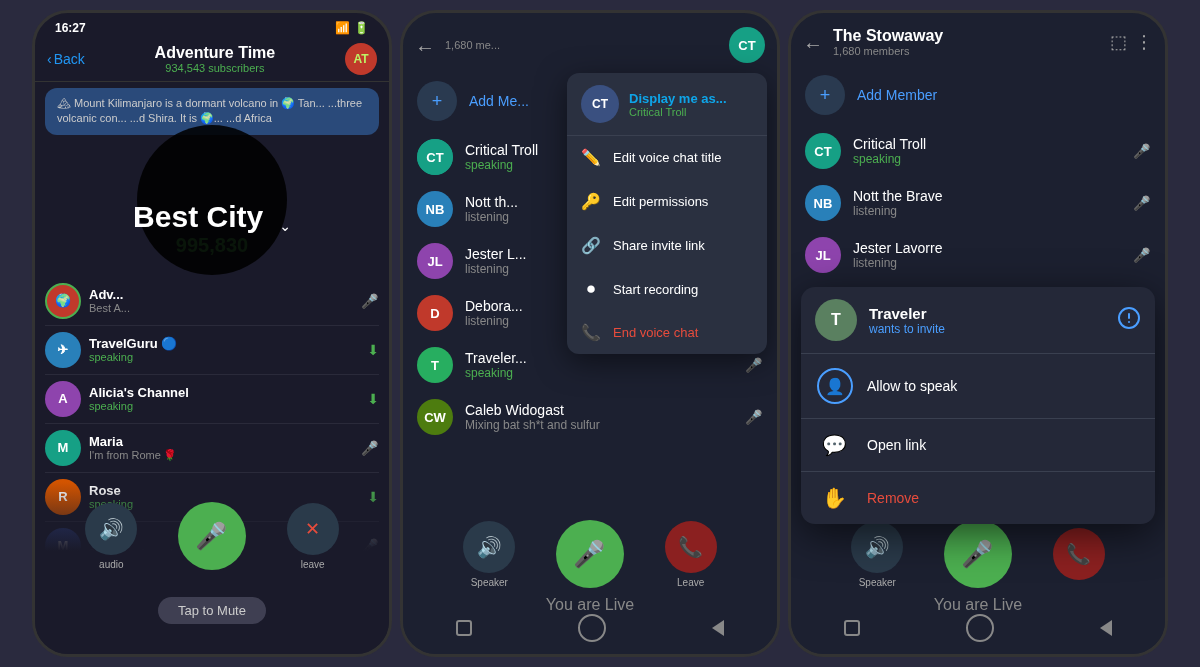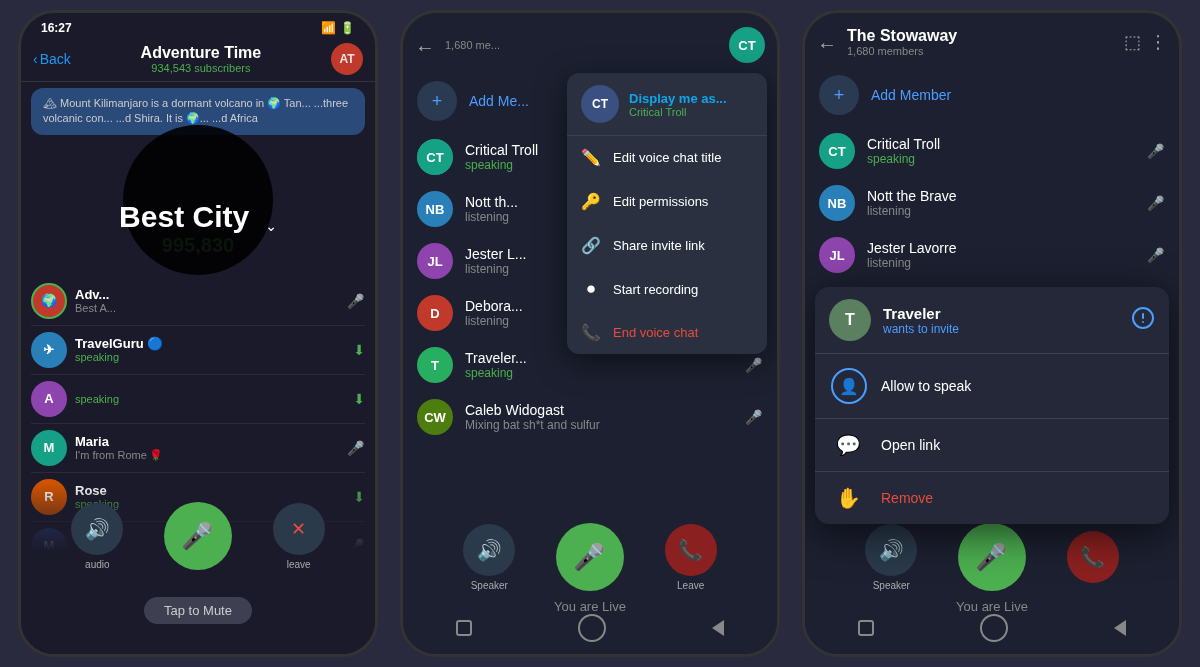--- a/index.html
+++ b/index.html
@@ -9,21 +9,21 @@
       background: #1a1a2e;
       display: flex;
       align-items: center;
       justify-content: center;
       font-family: -apple-system, BlinkMacSystemFont, 'Segoe UI', sans-serif;
       overflow: hidden;
     }
 
     .screenshots-container {
       display: flex;
-      gap: 22px;
+      gap: 8px;
       align-items: center;
       justify-content: center;
       width: 100%;
       height: 100%;
       background: #2a2a3e;
       padding: 10px;
     }
 
     
     .phone {
@@ -96,21 +96,21 @@
     }
 
     .p1-avatar-circle {
       width: 32px;
       height: 32px;
       border-radius: 50%;
       background: #e74c3c;
       display: flex;
       align-items: center;
       justify-content: center;
-      color: #e5e5e5;
+      color: #bef264;
       font-size: 12px;
       font-weight: bold;
     }
 
     .p1-message-preview {
       background: #2a4a7a;
       margin: 6px 10px;
       border-radius: 12px;
       padding: 8px 12px;
       color: #ccc;
@@ -396,21 +396,21 @@
     .p2-controls-row {
       display: flex;
       align-items: center;
       justify-content: space-around;
       width: 100%;
       padding: 0 40px;
     }
 
     .p2-you-live {
       color: #888;
-      font-size: 13px;
+      font-size: 16px;
     }
 
     
     .p3-popup {
       position: absolute;
       bottom: 130px;
       left: 10px;
       right: 10px;
       background: #242838;
       border-radius: 14px;
@@ -578,20 +578,21 @@
         <div class="p-avatar av-blue">✈</div>
         <div class="p1-participant-info">
           <div class="p1-participant-name">TravelGuru 🔵</div>
           <div class="p1-participant-status status-speaking">speaking</div>
         </div>
         <span class="p1-mic-icon mic-active">⬇</span>
       </div>
       <div class="p1-participant">
         <div class="p-avatar av-purple">A</div>
         <div class="p1-participant-info">
+          <div class="p1-participant-name">Alicia's Channel</div>
           <div class="p1-participant-status status-speaking">speaking</div>
         </div>
         <span class="p1-mic-icon mic-active">⬇</span>
       </div>
       <div class="p1-participant">
         <div class="p-avatar av-teal">M</div>
         <div class="p1-participant-info">
           <div class="p1-participant-name">Maria</div>
           <div class="p1-participant-status status-listening">I'm from Rome 🌹</div>
         </div>

